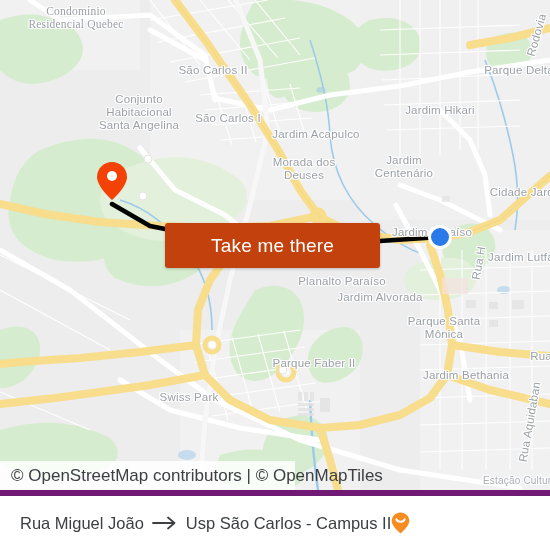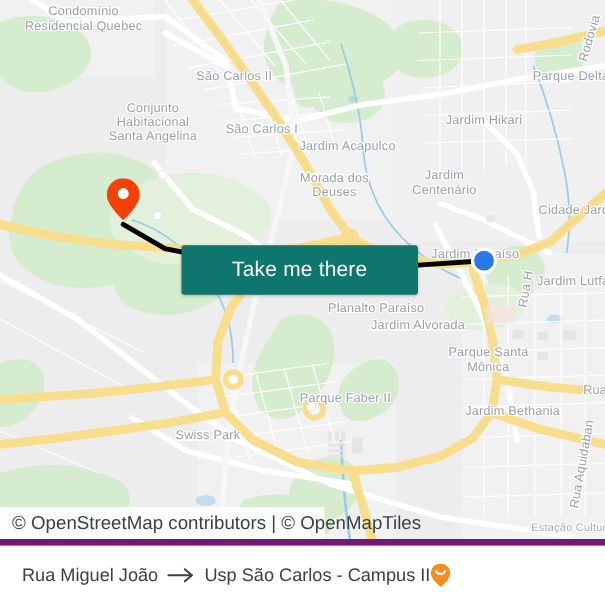--- a/index.html
+++ b/index.html
@@ -324,27 +324,27 @@
           <rect x="442" y="278" width="26" height="16"></rect>
         </g>
       </g>
     </svg>
 
     <svg style="position:absolute;left:0;top:0;width:550px;height:490px;" viewBox="0 0 550 490" xmlns="http://www.w3.org/2000/svg">
       <path d="M112,204 L150,226 L200,236 L300,240 L380,241 L440,237" stroke="#000000" stroke-width="4.5" fill="none" stroke-linecap="round" stroke-linejoin="round"></path>
     </svg>
 
     <div id="label-layer">
-        <div class="place-label" style="left: 76px; top: 18px;">Condomínio
+        <div class="place-label" style="left: 76px; top: 18px; font-family: Liberation Serif, serif;">Condomínio
 Residencial Quebec</div>
         <div class="place-label" style="left: 213px; top: 70px;">São Carlos II</div>
         <div class="place-label" style="left: 139px; top: 112px;">Conjunto
 Habitacional
 Santa Angelina</div>
-        <div class="place-label" style="left: 238px; top: 118px;">São Carlos I</div>
+        <div class="place-label" style="left: 228px; top: 118px;">São Carlos I</div>
         <div class="place-label" style="left: 440px; top: 110px;">Jardim Hikari</div>
         <div class="place-label" style="left: 519px; top: 70px;">Parque Delta</div>
         <div class="place-label rot-90" style="left: 537px; top: 35px;">Rodovia</div>
         <div class="place-label" style="left: 316px; top: 134px;">Jardim Acapulco</div>
         <div class="place-label" style="left: 304px; top: 169px;">Morada dos
 Deuses</div>
         <div class="place-label" style="left: 404px; top: 167px;">Jardim
 Centenário</div>
         <div class="place-label" style="left: 528px; top: 192px;">Cidade Jardim</div>
         <div class="place-label" style="left: 432px; top: 232px;">Jardim Paraíso</div>
@@ -364,21 +364,21 @@
 
     <div id="origin-marker">
       <svg viewBox="0 0 30 38" width="30" height="38" xmlns="http://www.w3.org/2000/svg">
         <path d="M15 0 C6.7 0 0 6.7 0 15 C0 25 15 38 15 38 C15 38 30 25 30 15 C30 6.7 23.3 0 15 0 Z" fill="#f44106"></path>
         <circle cx="15" cy="14" r="5" fill="#ffffff"></circle>
       </svg>
     </div>
 
     <div id="dest-marker" style="background: rgb(41, 121, 232);"></div>
 
-    <button id="cta-button" style="background: #0f766e;">Take me there</button>
+    <button id="cta-button" style="background: #c2410c;">Take me there</button>
 
     <div id="attribution" style="width: 295.422px;">
       <span class="attr-text">© OpenStreetMap contributors | © OpenMapTiles</span>
     </div>
   </div>
 
   <div id="footer">
     <div id="route-summary">
       <span>Rua Miguel João</span>
       <span id="route-arrow-icon">

